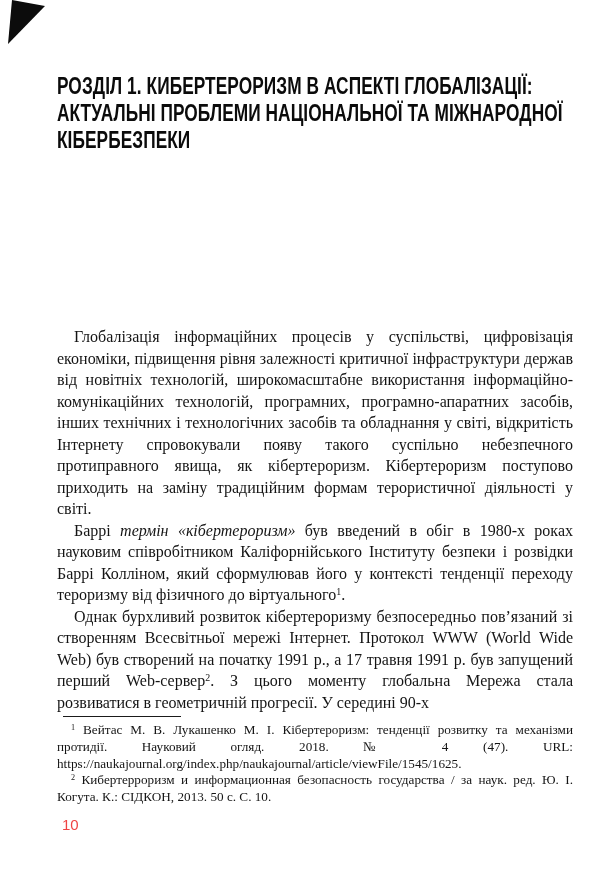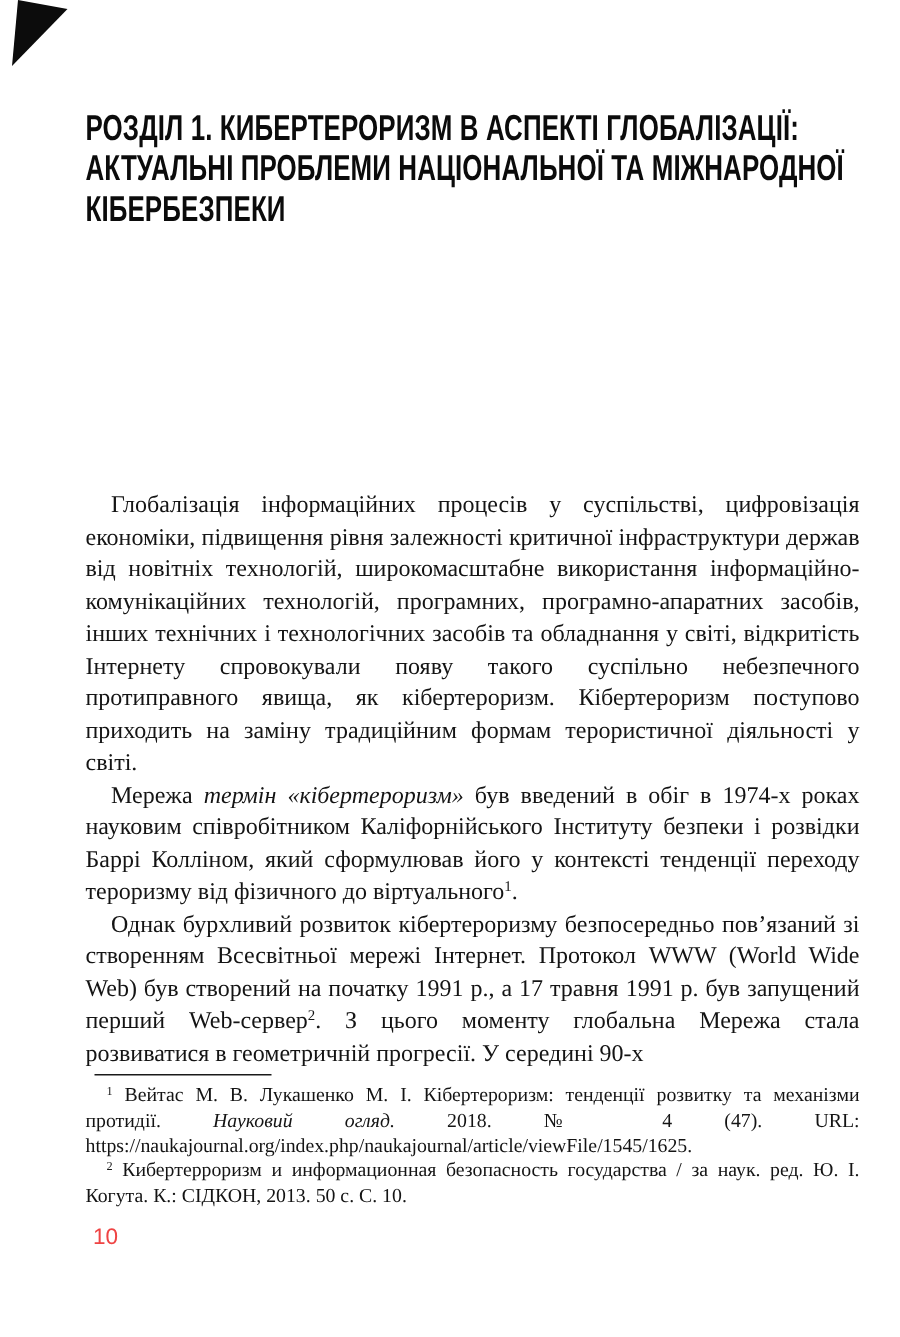--- a/index.html
+++ b/index.html
@@ -68,21 +68,21 @@
     line-height: 16.8px;
     text-align: justify;
   }
   .footnote-rule {
     width: 118px;
     height: 0;
     border-top: 1.6px solid #1a1a1a;
     margin: 0 0 5px 6px;
   }
   .footnotes p { margin: 0; text-indent: 14px; overflow-wrap: break-word; }
-  .journal-italic { font-style: italic; }
+  .journal-italic { }
 
   .page-number {
     position: absolute;
     left: 62px;
     top: 816px;
     font-family: "Liberation Sans", sans-serif;
     font-size: 15px;
     color: #ef4444;
   }
 </style>
@@ -96,21 +96,21 @@
   </svg>
 
   <div class="chapter-heading">
     <div class="chapter-heading-inner">РОЗДІЛ 1. КИБЕРТЕРОРИЗМ В АСПЕКТІ ГЛОБАЛІЗАЦІЇ: АКТУАЛЬНІ ПРОБЛЕМИ НАЦІОНАЛЬНОЇ ТА МІЖНАРОДНОЇ КІБЕРБЕЗПЕКИ</div>
   </div>
 
 
   <div class="body-text">
     <p>Глобалізація інформаційних процесів у суспільстві, цифровізація економіки, підвищення рівня залежності критичної інфраструктури держав від новітніх технологій, широкомасштабне використання інформаційно-комунікаційних технологій, програмних, програмно-апаратних засобів, інших технічних і технологічних засобів та обладнання у світі, відкритість Інтернету спровокували появу такого суспільно небезпечного протиправного явища, як кібертероризм. Кібертероризм поступово приходить на заміну традиційним формам терористичної діяльності у світі.</p>
 
-    <p><span>Мережа </span><span class="term-emphasis">термін «кібертероризм»</span><span> був введений в обіг в 1974-х роках науковим співробітником Каліфорнійського Інституту безпеки і розвідки Баррі Колліном, який сформулював його у контексті тенденції переходу тероризму від фізичного до віртуального</span><sup>1</sup><span>.</span></p>
+    <p><span>Баррі </span><span class="term-emphasis">термін «кібертероризм»</span><span> був введений в обіг в 1980-х роках науковим співробітником Каліфорнійського Інституту безпеки і розвідки Баррі Колліном, який сформулював його у контексті тенденції переходу тероризму від фізичного до віртуального</span><sup>1</sup><span>.</span></p>
 
     <p><span>Однак бурхливий розвиток кібертероризму безпосередньо пов’язаний зі створенням Всесвітньої мережі Інтернет. Протокол WWW (World Wide Web) був створений на початку 1991 р., а 17 травня 1991 р. був запущений перший Web-сервер</span><sup>2</sup><span>. З цього моменту глобальна Мережа стала розвиватися в геометричній прогресії. У середині 90-х</span></p>
   </div>
 
   <div class="footnotes">
     <div class="footnote-rule"></div>
 
     <p><sup>1</sup><span> Вейтас М. В. Лукашенко М. І. Кібертероризм: тенденції розвитку та механізми протидії. </span><span class="journal-italic">Науковий огляд.</span><span> 2018. № 4 (47). URL: https://naukajournal.org/index.php/naukajournal/article/viewFile/1545/1625.</span></p>
 
     <p><sup>2</sup><span> Кибертерроризм и информационная безопасность государства / за наук. ред. Ю. І. Когута. К.: СІДКОН, 2013. 50 с. С. 10.</span></p>

